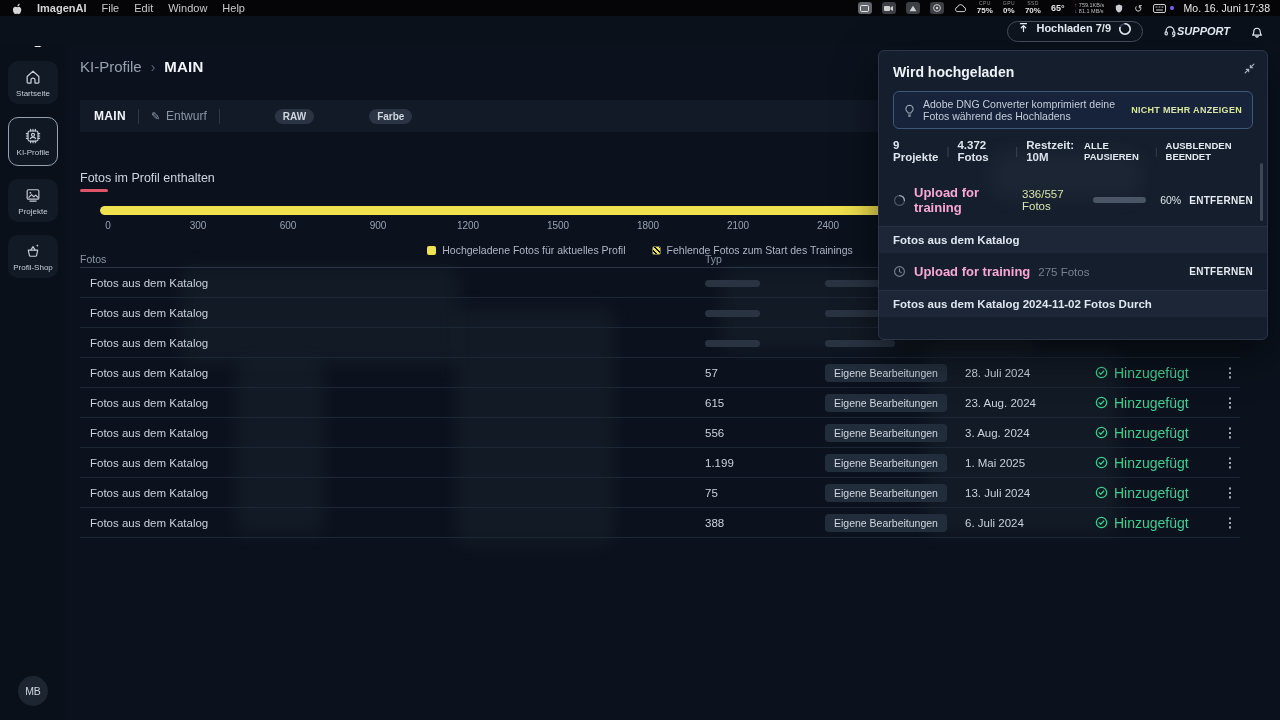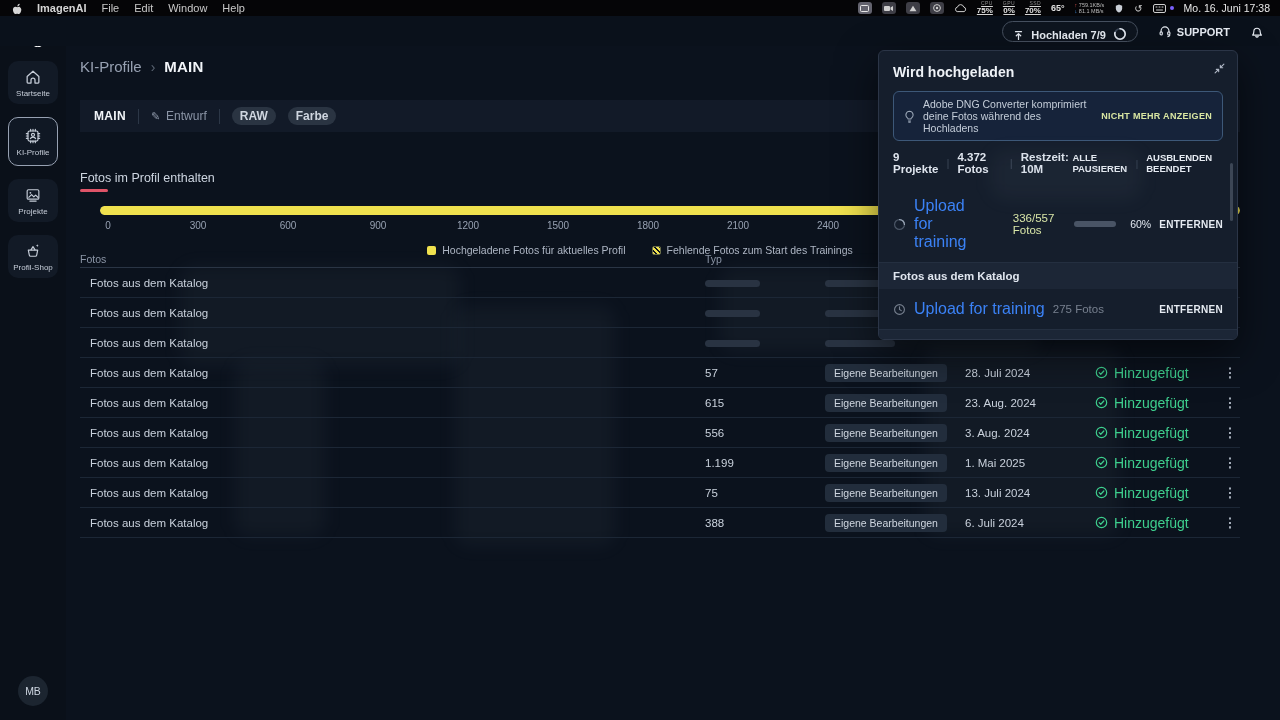--- a/index.html
+++ b/index.html
@@ -11,39 +11,39 @@
   .menubar { position:absolute; left:0; top:0; width:1280px; height:16px; background:#050507;
     display:flex; align-items:center; padding:0 10px; gap:0; color:#d5d5d5; font-size:11px; z-index:50; }
   .mb-left { display:flex; align-items:center; gap:15px; }
   .mb-app-name { font-weight:bold; }
   .mb-menu { color:#c9c9c9; }
   .mb-spacer { flex:1; }
   .mb-right { display:flex; align-items:center; gap:10px; }
   .mb-ic { display:flex; align-items:center; justify-content:center; }
   .mb-app { width:14px; height:12px; border-radius:3px; background:#3e3e46; display:flex; align-items:center; justify-content:center; }
   .mb-app.active { background:#63636e; }
-  .stat { display:flex; flex-direction:column; align-items:flex-end; line-height:1;text-decoration:underline; }
+  .stat { display:flex; flex-direction:column; align-items:center; line-height:1; }
   .stat .lbl { font-size:5px; color:#8f8f8f; letter-spacing:.4px; }
   .stat .val { font-size:8px; font-weight:bold; color:#e2e2e2; margin-top:1px; }
   .temp { font-size:9px; font-weight:bold; color:#e2e2e2; }
   .net { display:flex; flex-direction:column; line-height:1.15; font-size:5.5px; color:#bdbdbd; }
   .net .up b { color:#ff6057; font-weight:normal; }
   .net .dn b { color:#4aa3ff; font-weight:normal; }
   .glyph { font-size:10px; color:#d0d0d0; }
   .kbd-dot { width:4px; height:4px; border-radius:50%; background:#7b61ff; margin-left:-6px; }
   .mb-date { font-size:10.5px; color:#e8e8e8; white-space:nowrap; }
 
   
   .app { position:absolute; left:0; top:16px; width:1280px; height:704px; background:#0b121d; }
 
   .appheader { position:absolute; left:0; top:0; right:0; height:30px; background:#0a111b;
     display:flex; align-items:center; justify-content:flex-end; gap:20px; padding-right:16px; z-index:6; }
-  .upload-pill { display:flex; align-items:flex-end; gap:7px; border:1px solid #46505f; border-radius:13px;
+  .upload-pill { display:flex; align-items:flex-start; gap:7px; border:1px solid #46505f; border-radius:13px;
     height:21px; padding:0 10px; color:#e8edf4; font-size:11px; font-weight:bold; background:rgba(255,255,255,0.02); cursor:pointer; }
-  .hdr-support { display:flex; align-items:flex-end; gap:5px; color:#e8edf4; font-size:11px; font-weight:bold; cursor:pointer; }
+  .hdr-support { display:flex; align-items:center; color:#e8edf4; font-size:11px; font-weight:bold; cursor:pointer;font-style:italic; }
 
   
   .sidebar { position:absolute; left:0; top:0; width:66px; bottom:0; background:#0a1019;
     display:flex; flex-direction:column; align-items:center; z-index:5; }
   .logo { margin-top:14px; font-family:"DejaVu Serif", serif; font-weight:bold; font-size:15px; color:#ffffff; letter-spacing:.2px; }
   .navtile { width:50px; margin-top:13px; border-radius:10px; background:#121a26; padding:7px 0 6px;
     display:flex; flex-direction:column; align-items:center; gap:3px; cursor:pointer; }
   .navtile.active { background:#101824; border:1px solid #97a1b2; padding:9px 0 8px; }
   .navtile .nlabel { font-size:8px; color:#c6cdd8; }
   .avatar { position:absolute; bottom:14px; width:30px; height:30px; border-radius:50%; background:#1c2530;
@@ -54,21 +54,21 @@
   .bc-parent { color:#97a1b2; cursor:pointer; }
   .bc-sep { color:#5b6573; font-size:14px; }
   .bc-current { color:#f2f5f9; font-weight:bold; letter-spacing:.2px; }
 
   .tabstrip { position:absolute; left:80px; right:40px; top:84px; height:32px; background:#121a28;
     display:flex; align-items:center; padding:0 14px; gap:12px; z-index:1; }
   .tab-main { color:#f2f5f9; font-weight:bold; font-size:12px; letter-spacing:.3px; cursor:pointer; }
   .vdiv { width:1px; height:15px; background:#2c3747; }
   .tab-draft { display:flex; align-items:center; gap:6px; color:#8b95a6; font-size:12px; cursor:pointer; }
   .pencil { font-size:11px; color:#8b95a6; }
-  .chipbadge { background:#2a3442; border-radius:9px; padding:2px 8px; font-size:12px; font-weight:bold; color:#cfd6e0; }
+  .chipbadge { background:#2a3442; border-radius:9px; padding:2px 8px; font-size:10px; font-weight:bold; color:#cfd6e0;margin-left:43px; }
 
   .chart { position:absolute; left:80px; right:40px; top:132px; z-index:1;margin-top:23px; }
   .chart-title { font-size:12.5px; color:#cdd5e0; }
   .chart-underline { width:28px; height:3px; background:#df5468; border-radius:2px; margin-top:4px; }
   .bar { position:relative; margin:14px 0 0 20px; height:9px; border-radius:5px; background:#3a4454; overflow:hidden; }
   .bar-fill { height:100%; border-radius:5px; }
   .ticks { position:relative; height:14px; margin-top:5px; }
   .ticks span { position:absolute; transform:translateX(-50%); font-size:10px; color:#97a1b2; }
   .legend { display:flex; justify-content:center; gap:26px; margin-top:10px; padding-right:40px; }
   .leg-item { display:flex; align-items:center; gap:6px; font-size:10.5px; color:#aeb6c4; }
@@ -80,38 +80,38 @@
   .thead { height:18px; font-size:10.5px; color:#8b95a6; border-bottom:1px solid #2a3545; }
   .trow { height:30px; border-bottom:1px solid #1c2736; font-size:11.5px; color:#c9d1dc; }
   .c.name { padding-left:10px; white-space:nowrap; overflow:hidden; }
   .badge { display:inline-block; background:#222d3c; border-radius:4px; padding:3px 9px; font-size:10.5px; color:#cfd6e0; }
   .status { display:flex; align-items:center; gap:6px; color:#3ecf8e; font-size:14px; }
   .kebab { text-align:center; color:#aeb6c4; font-size:13px; font-weight:bold; cursor:pointer; }
   .skel { display:inline-block; height:7px; border-radius:4px; background:#293342; }
   .skel.w1 { width:55px; } .skel.w2 { width:70px; }
 
   
-  .panel { position:absolute; left:878px; top:34px; width:360px; height:290px; background:#151e2c;
+  .panel { position:absolute; left:878px; top:34px; width:390px; height:290px; background:#151e2c;
     border:1px solid #2b3547; border-radius:6px; box-shadow:0 14px 40px rgba(0,0,0,.55); z-index:20; overflow:hidden; }
   .panel-head { padding:13px 14px 0; position:relative; }
   .panel-title { font-size:14px; font-weight:bold; color:#eef2f7; }
   .panel-sub { font-size:10.5px; color:#8b95a6; margin-top:4px; }
   .collapse { position:absolute; right:12px; top:12px; cursor:pointer; }
   .tip { margin:11px 14px 0; border:1px solid #3d5878; background:#16233а; background:#16233a; border-radius:6px;
     display:flex; align-items:center; gap:8px; padding:6px 10px; }
   .tip-text { flex:1; font-size:10.5px; color:#c4cdd9; }
   .tip-dismiss { font-size:9px; font-weight:bold; color:#d9e6a2; letter-spacing:.3px; cursor:pointer; white-space:nowrap; }
   .pstats { margin:10px 14px 0; display:flex; align-items:center; font-size:11.5px; font-weight:bold; color:#dfe5ee; }
   .pstats .sep { color:#3a4556; font-weight:normal; margin:0 8px; }
   .pstats-right { margin-left:auto; display:flex; align-items:center; font-size:9.5px; }
   .plink { cursor:pointer; color:#e6ebf2; }
   .groups { margin-top:11px; }
   .ghead { background:#1c2636; border-top:1px solid #242f40; padding:7px 14px; font-size:11.5px; font-weight:bold; color:#dfe5ee; }
   .grow { display:flex; align-items:center; gap:8px; padding:11px 14px; }
-  .grow .task { font-size:16px; color:#3b82f6; font-weight:normal; }
+  .grow .task { font-size:13px; color:#f9a8d4; font-weight:bold; }
   .grow .count { font-size:11.5px; }
   .count.active { color:#d9e6a8;margin-left:19px; }
   .count.idle { color:#77808f; }
   .gprog { width:76px; height:6px; border-radius:3px; background:#495465; overflow:hidden; margin-left:12px; }
   .gprog-fill { height:100%; border-radius:3px; }
   .gpct { font-size:10.5px; color:#dfe5ee; margin-left:6px; }
   .gremove { margin-left:auto; font-size:10px; font-weight:bold; color:#e6ebf2; letter-spacing:.3px; cursor:pointer; }
   .scrollbar { position:absolute; right:4px; top:112px; width:3px; height:58px; border-radius:2px; background:#3c4655; }
 
   

